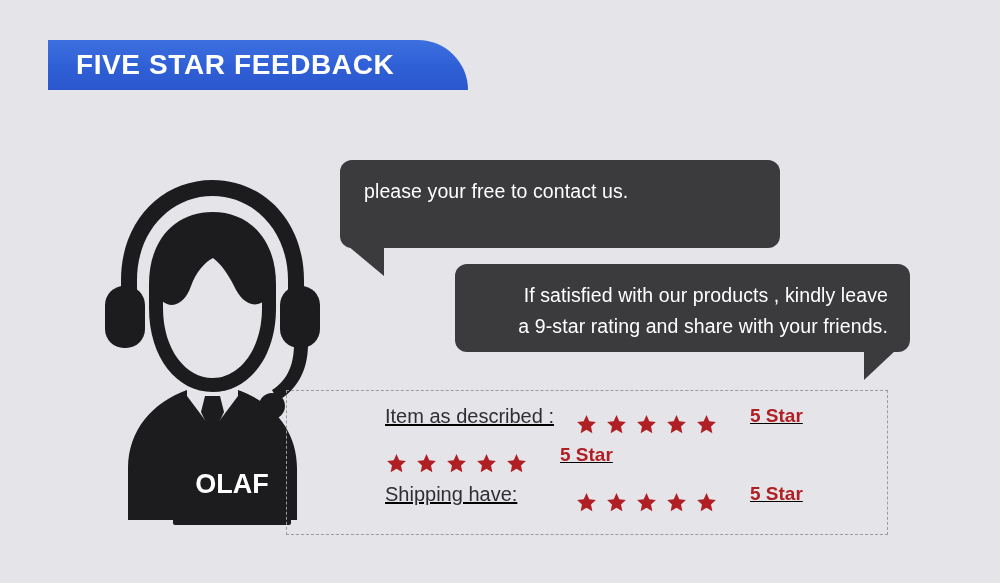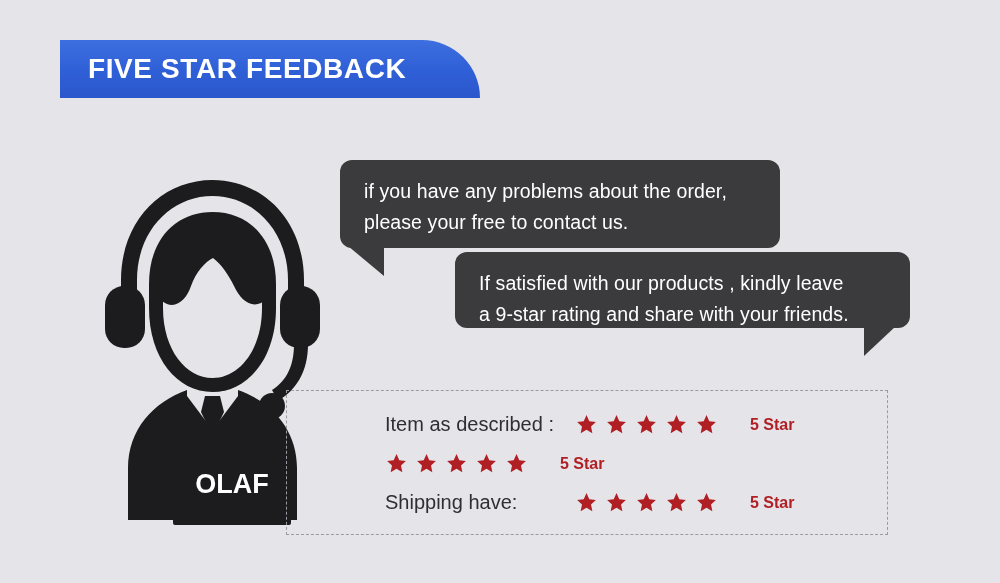--- a/index.html
+++ b/index.html
@@ -19,24 +19,24 @@
   #stage {
     position: relative;
     width: 1000px;
     height: 583px;
     background: #e5e4e8;
   }
 
   
   .banner {
     position: absolute;
-    left: 60px;
+    left: 48px;
     top: 40px;
     width: 420px;
-    height: 58px;
+    height: 50px;
     background: linear-gradient(180deg, #3d6fdf 0%, #2f5fd6 55%, #2b57cc 100%);
     border-top-right-radius: 62px;
     border-bottom-right-radius: 0px;
     border-top-left-radius: 0px;
     border-bottom-left-radius: 0px;
     box-sizing: border-box;
     text-decoration: underline;
   }
   .banner-title {
     position: absolute;
@@ -77,23 +77,24 @@
     bottom: -28px;
     width: 0;
     height: 0;
     border-style: solid;
     border-width: 0 36px 30px 0;
     border-color: transparent #3b3b3d transparent transparent;
   }
 
   #bubble-2 {
     left: 455px;
-    top: 252px;
+    top: 264px;
     width: 455px;
-    height: 76px;
+    height: 88px;
+    text-align: right;
   }
   
   #bubble-2 .tail {
     position: absolute;
     right: 14px;
     bottom: -28px;
     width: 0;
     height: 0;
     border-style: solid;
     border-width: 30px 32px 0 0;
@@ -120,54 +121,53 @@
     box-sizing: border-box;
   }
   .rating-rows {
     position: absolute;
     left: 98px;
     top: 14px;
     width: 500px;
   }
   .rating-row {
     display: flex;
-    align-items: center;
     height: 39px;
+    text-decoration: underline;
   }
   .rating-label {
     width: 190px;
     color: #2f2f33;
     font-size: 20px;
     white-space: nowrap;
   }
   .rating-stars {
     width: 175px;
     display: flex;
     align-items: center;
     gap: 7px;
   }
   .rating-stars svg { display: block; }
   .rating-value {
     color: #b01f24;
-    font-size: 16px;
+    font-size: 19px;
     font-weight: bold;
     white-space: nowrap;
   }
 </style>
 </head>
 <body>
 
 <div id="stage">
 
   <div class="banner">
     <div class="banner-title">FIVE STAR FEEDBACK</div>
   </div>
 
   <div class="bubble" id="bubble-1">
-    <span class="line">if you have any problems about the order,</span>
     <span class="line">please your free to contact us.</span>
     <span class="tail"></span>
   </div>
 
   <div class="bubble" id="bubble-2">
     <span class="line">If satisfied with our products , kindly leave</span>
     <span class="line">a 9-star rating and share with your friends.</span>
     <span class="tail"></span>
   </div>
 

